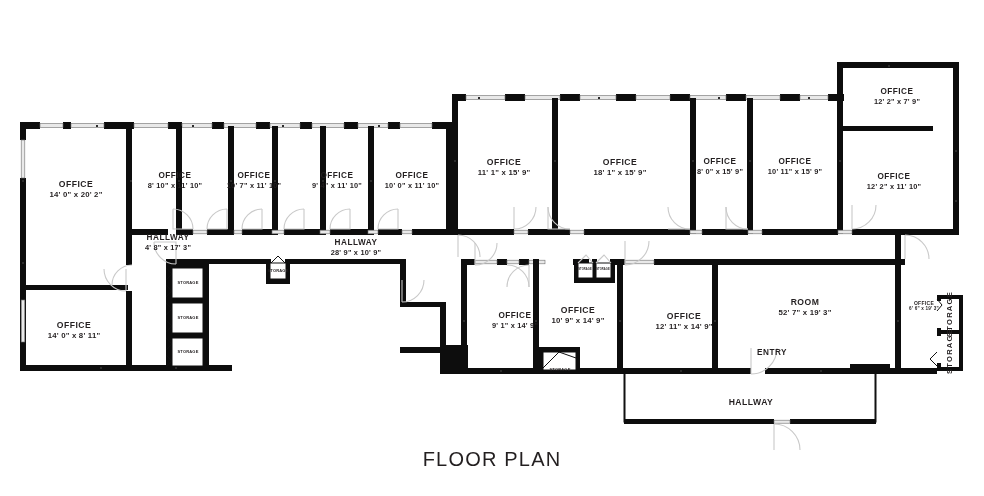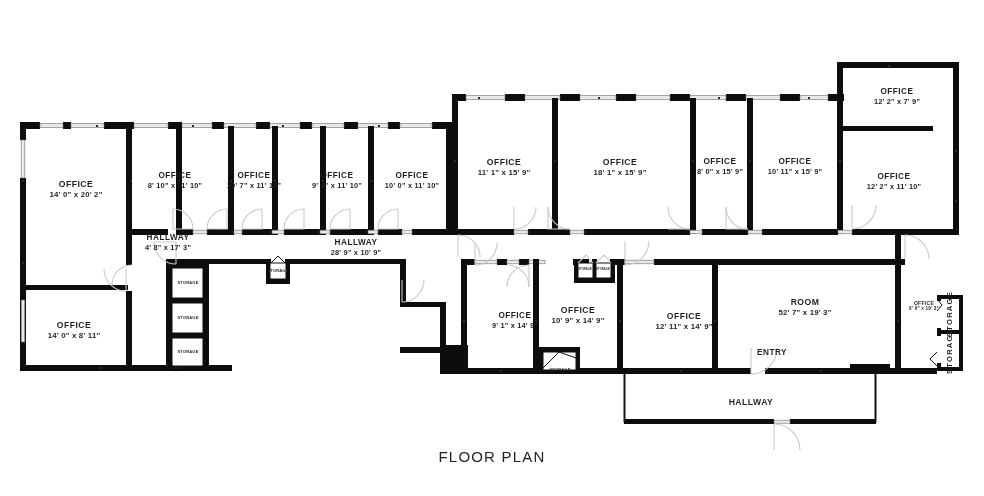--- a/index.html
+++ b/index.html
@@ -66,21 +66,21 @@
     transform: translate(-50%, -50%) rotate(-90deg);
   }
   .label.vert .nm { font-size: 7.6px; letter-spacing: 1.2px; }
 
   #plan-title {
     position: absolute;
     left: 0;
     top: 448px;
     width: 984px;
     text-align: center;
-    font-size: 15px;
+    font-size: 20px;
     letter-spacing: 1.2px;
     color: #231f20;
     font-family: "Liberation Sans", sans-serif;
   }
 </style>
 </head>
 <body>
 
 <div id="plan-root">
 

